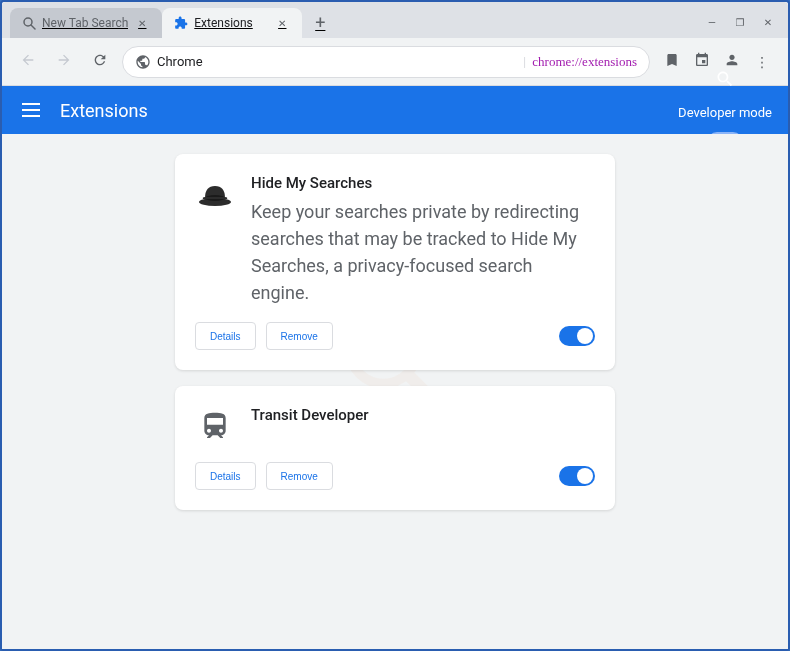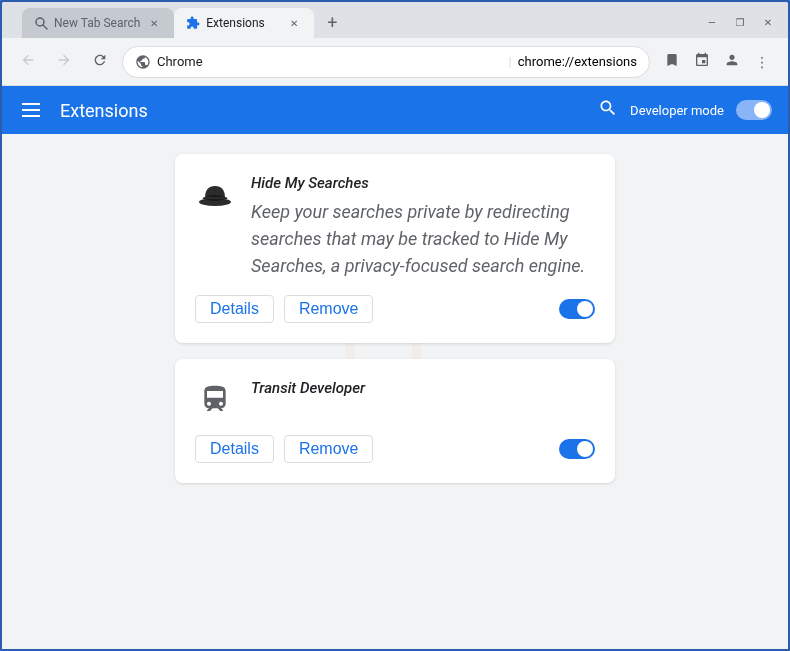--- a/index.html
+++ b/index.html
@@ -31,21 +31,22 @@
       align-items: stretch;
       padding-top: 6px;
       border-radius: 4px 4px 0 0;
       position: relative;
     }
 
     .tabs-area {
       display: flex;
       align-items: flex-end;
       flex: 1;
-      padding-left: 20px;
+      padding-left: 8px;
+      text-decoration: underline;
     }
 
     .tab {
       height: 30px;
       padding: 0 12px;
       display: flex;
       align-items: center;
       gap: 6px;
       border-radius: 8px 8px 0 0;
       font-size: 12px;
@@ -182,22 +183,23 @@
       font-size: 13px;
       color: #202124;
     }
 
     .address-separator {
       color: #dadce0;
       font-size: 13px;
     }
 
     .address-url {
-      color: #000000;
+      color: #a21caf;
       font-size: 13px;
+      font-family: Liberation Serif, serif;
     }
 
     .toolbar-icons {
       display: flex;
       align-items: center;
       gap: 2px;
     }
 
     .toolbar-icon-btn {
       width: 28px;
@@ -239,20 +241,21 @@
       color: white;
       font-size: 18px;
       font-weight: 400;
     }
 
     .ext-header-right {
       margin-left: auto;
       display: flex;
       align-items: center;
       gap: 12px;
+      flex-direction: column;
     }
 
     .search-icon-white {
       color: white;
       font-size: 18px;
       cursor: pointer;
     }
 
     .dev-mode-label {
       color: white;
@@ -316,21 +319,20 @@
       max-width: 440px;
       margin-left: auto;
       margin-right: auto;
       position: relative;
     }
 
     .ext-card-top {
       display: flex;
       gap: 16px;
       margin-bottom: 16px;
-      font-style: italic;
     }
 
     .ext-icon-area {
       width: 40px;
       height: 40px;
       flex-shrink: 0;
       display: flex;
       align-items: center;
       justify-content: center;
     }
@@ -353,21 +355,21 @@
       align-items: center;
       gap: 10px;
     }
 
     .ext-btn {
       height: 28px;
       padding: 0 14px;
       border: 1px solid #dadce0;
       border-radius: 4px;
       background: white;
-      font-size: 16px;
+      font-size: 10px;
       color: #1a73e8;
       cursor: pointer;
       font-weight: 500;
     }
 
     .ext-toggle {
       margin-left: auto;
       width: 36px;
       height: 20px;
       background: #1a73e8;

